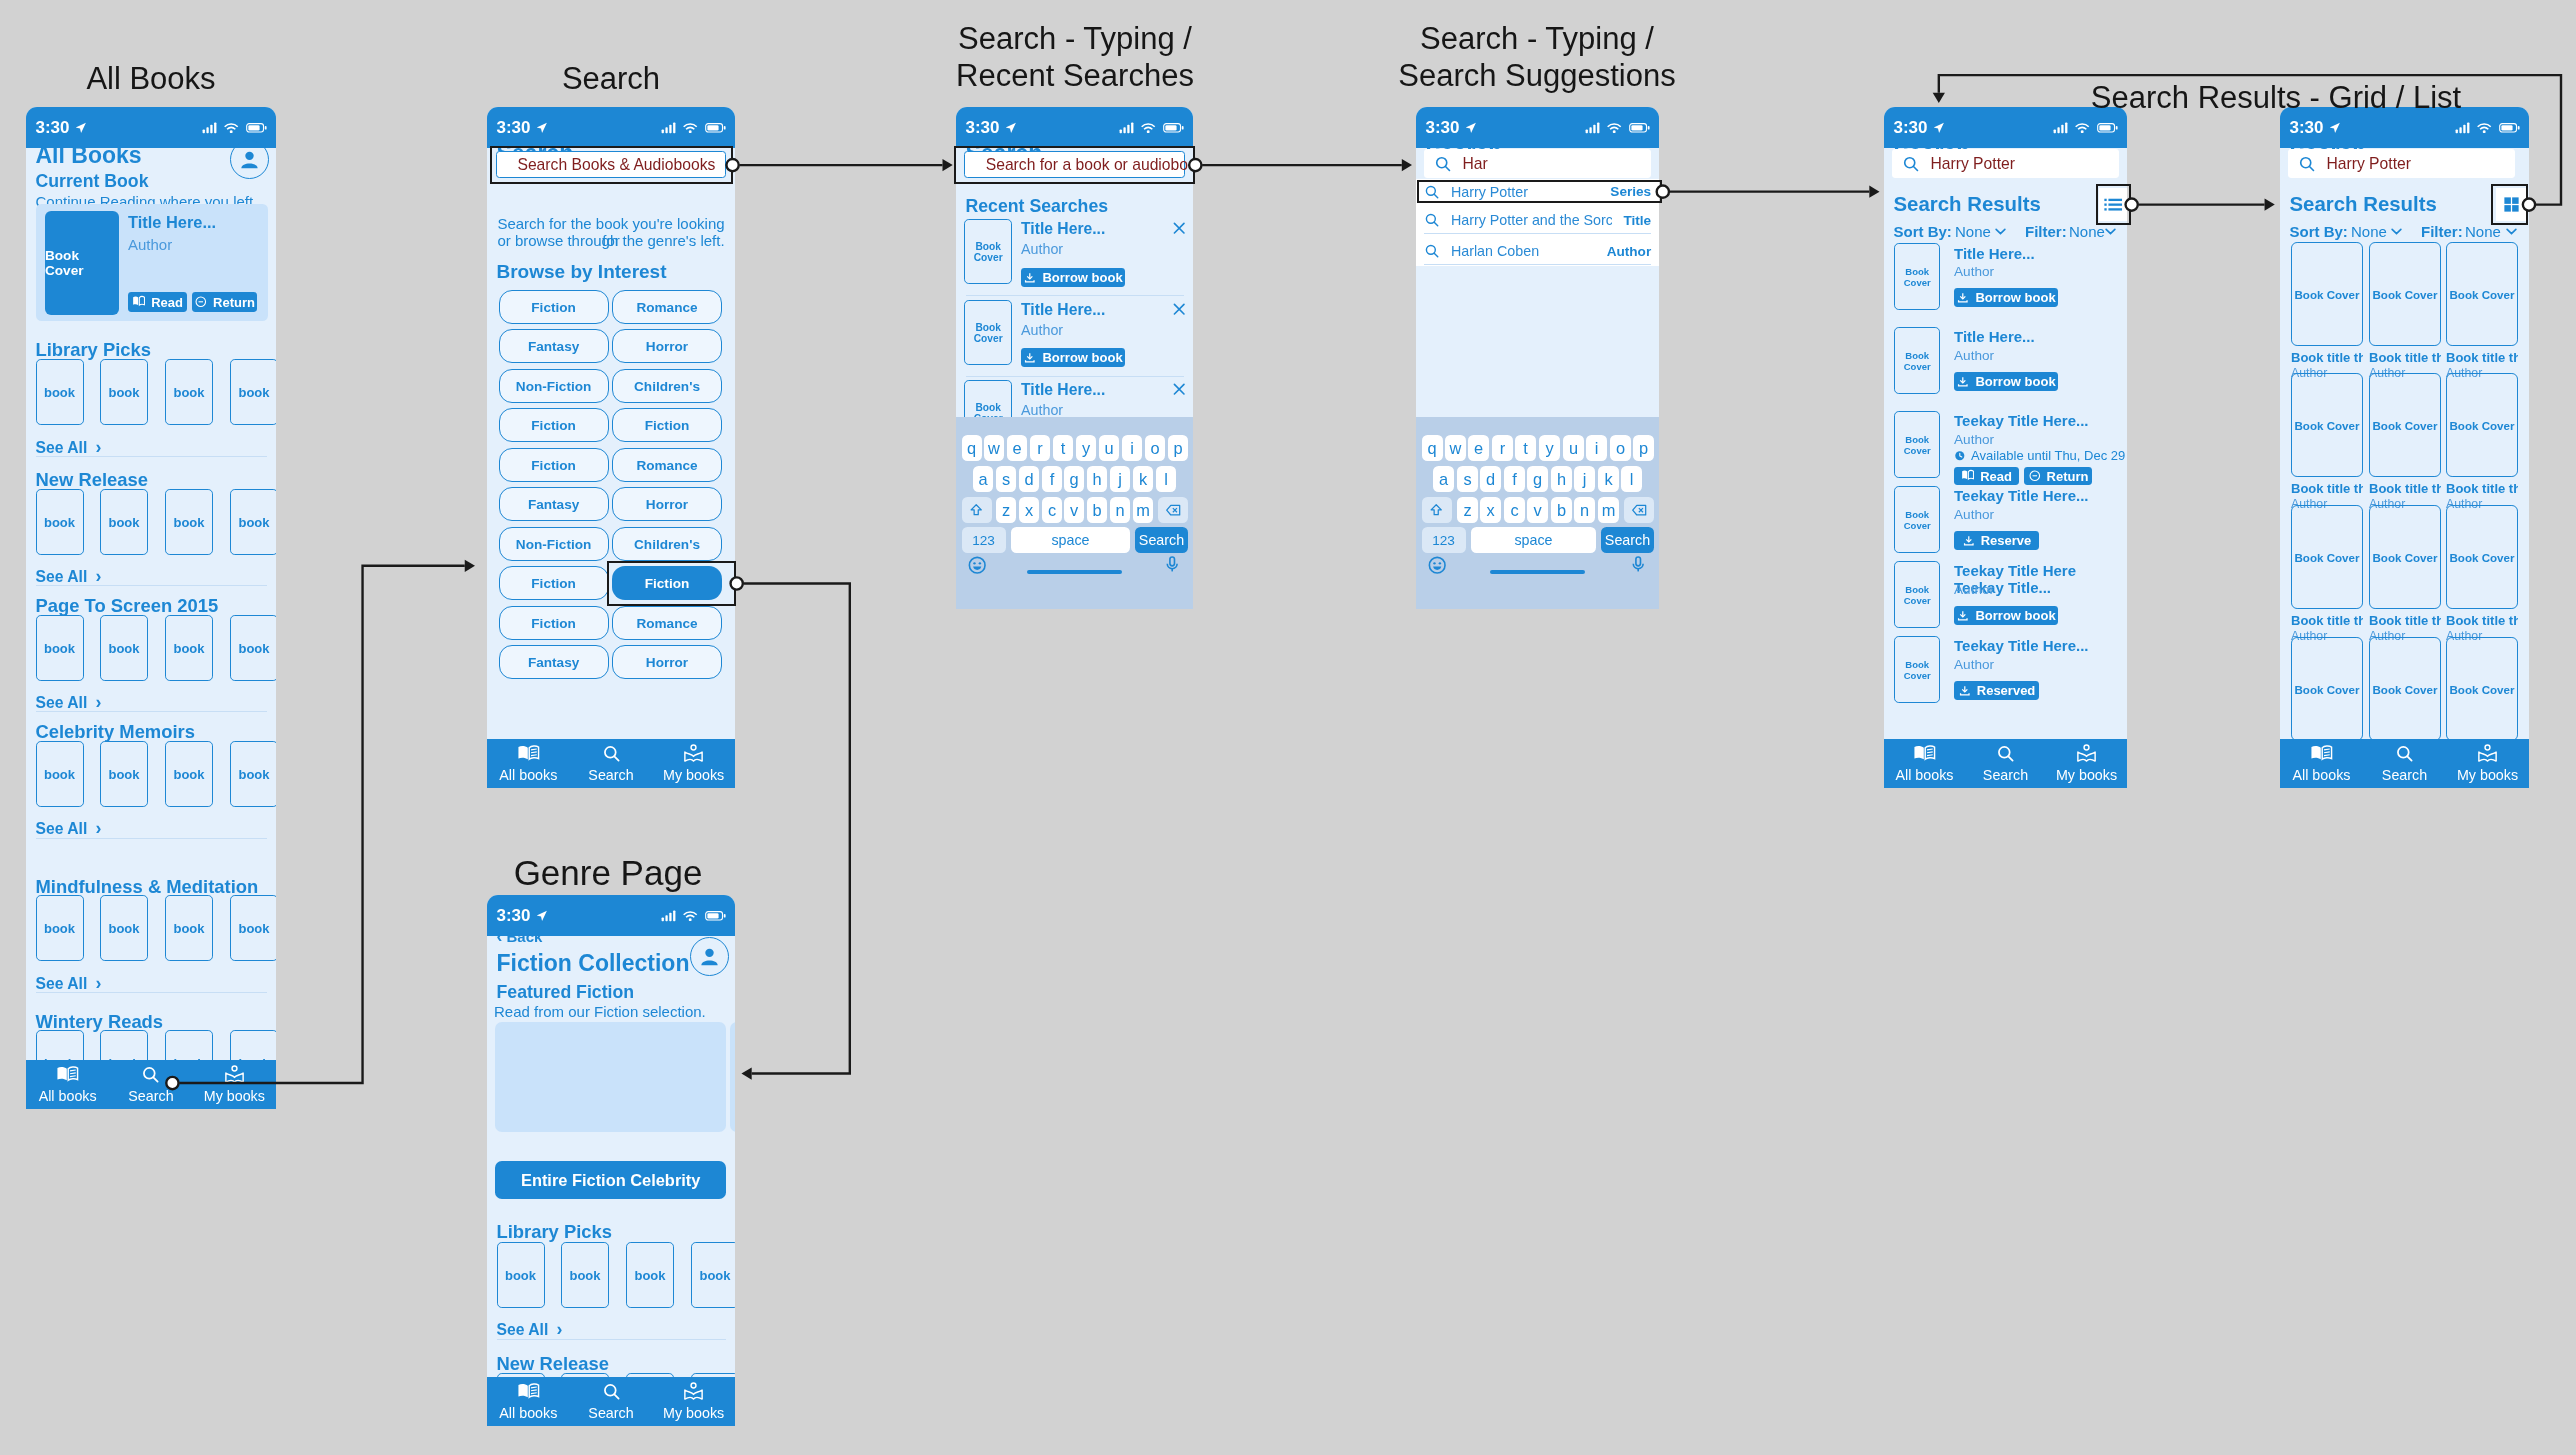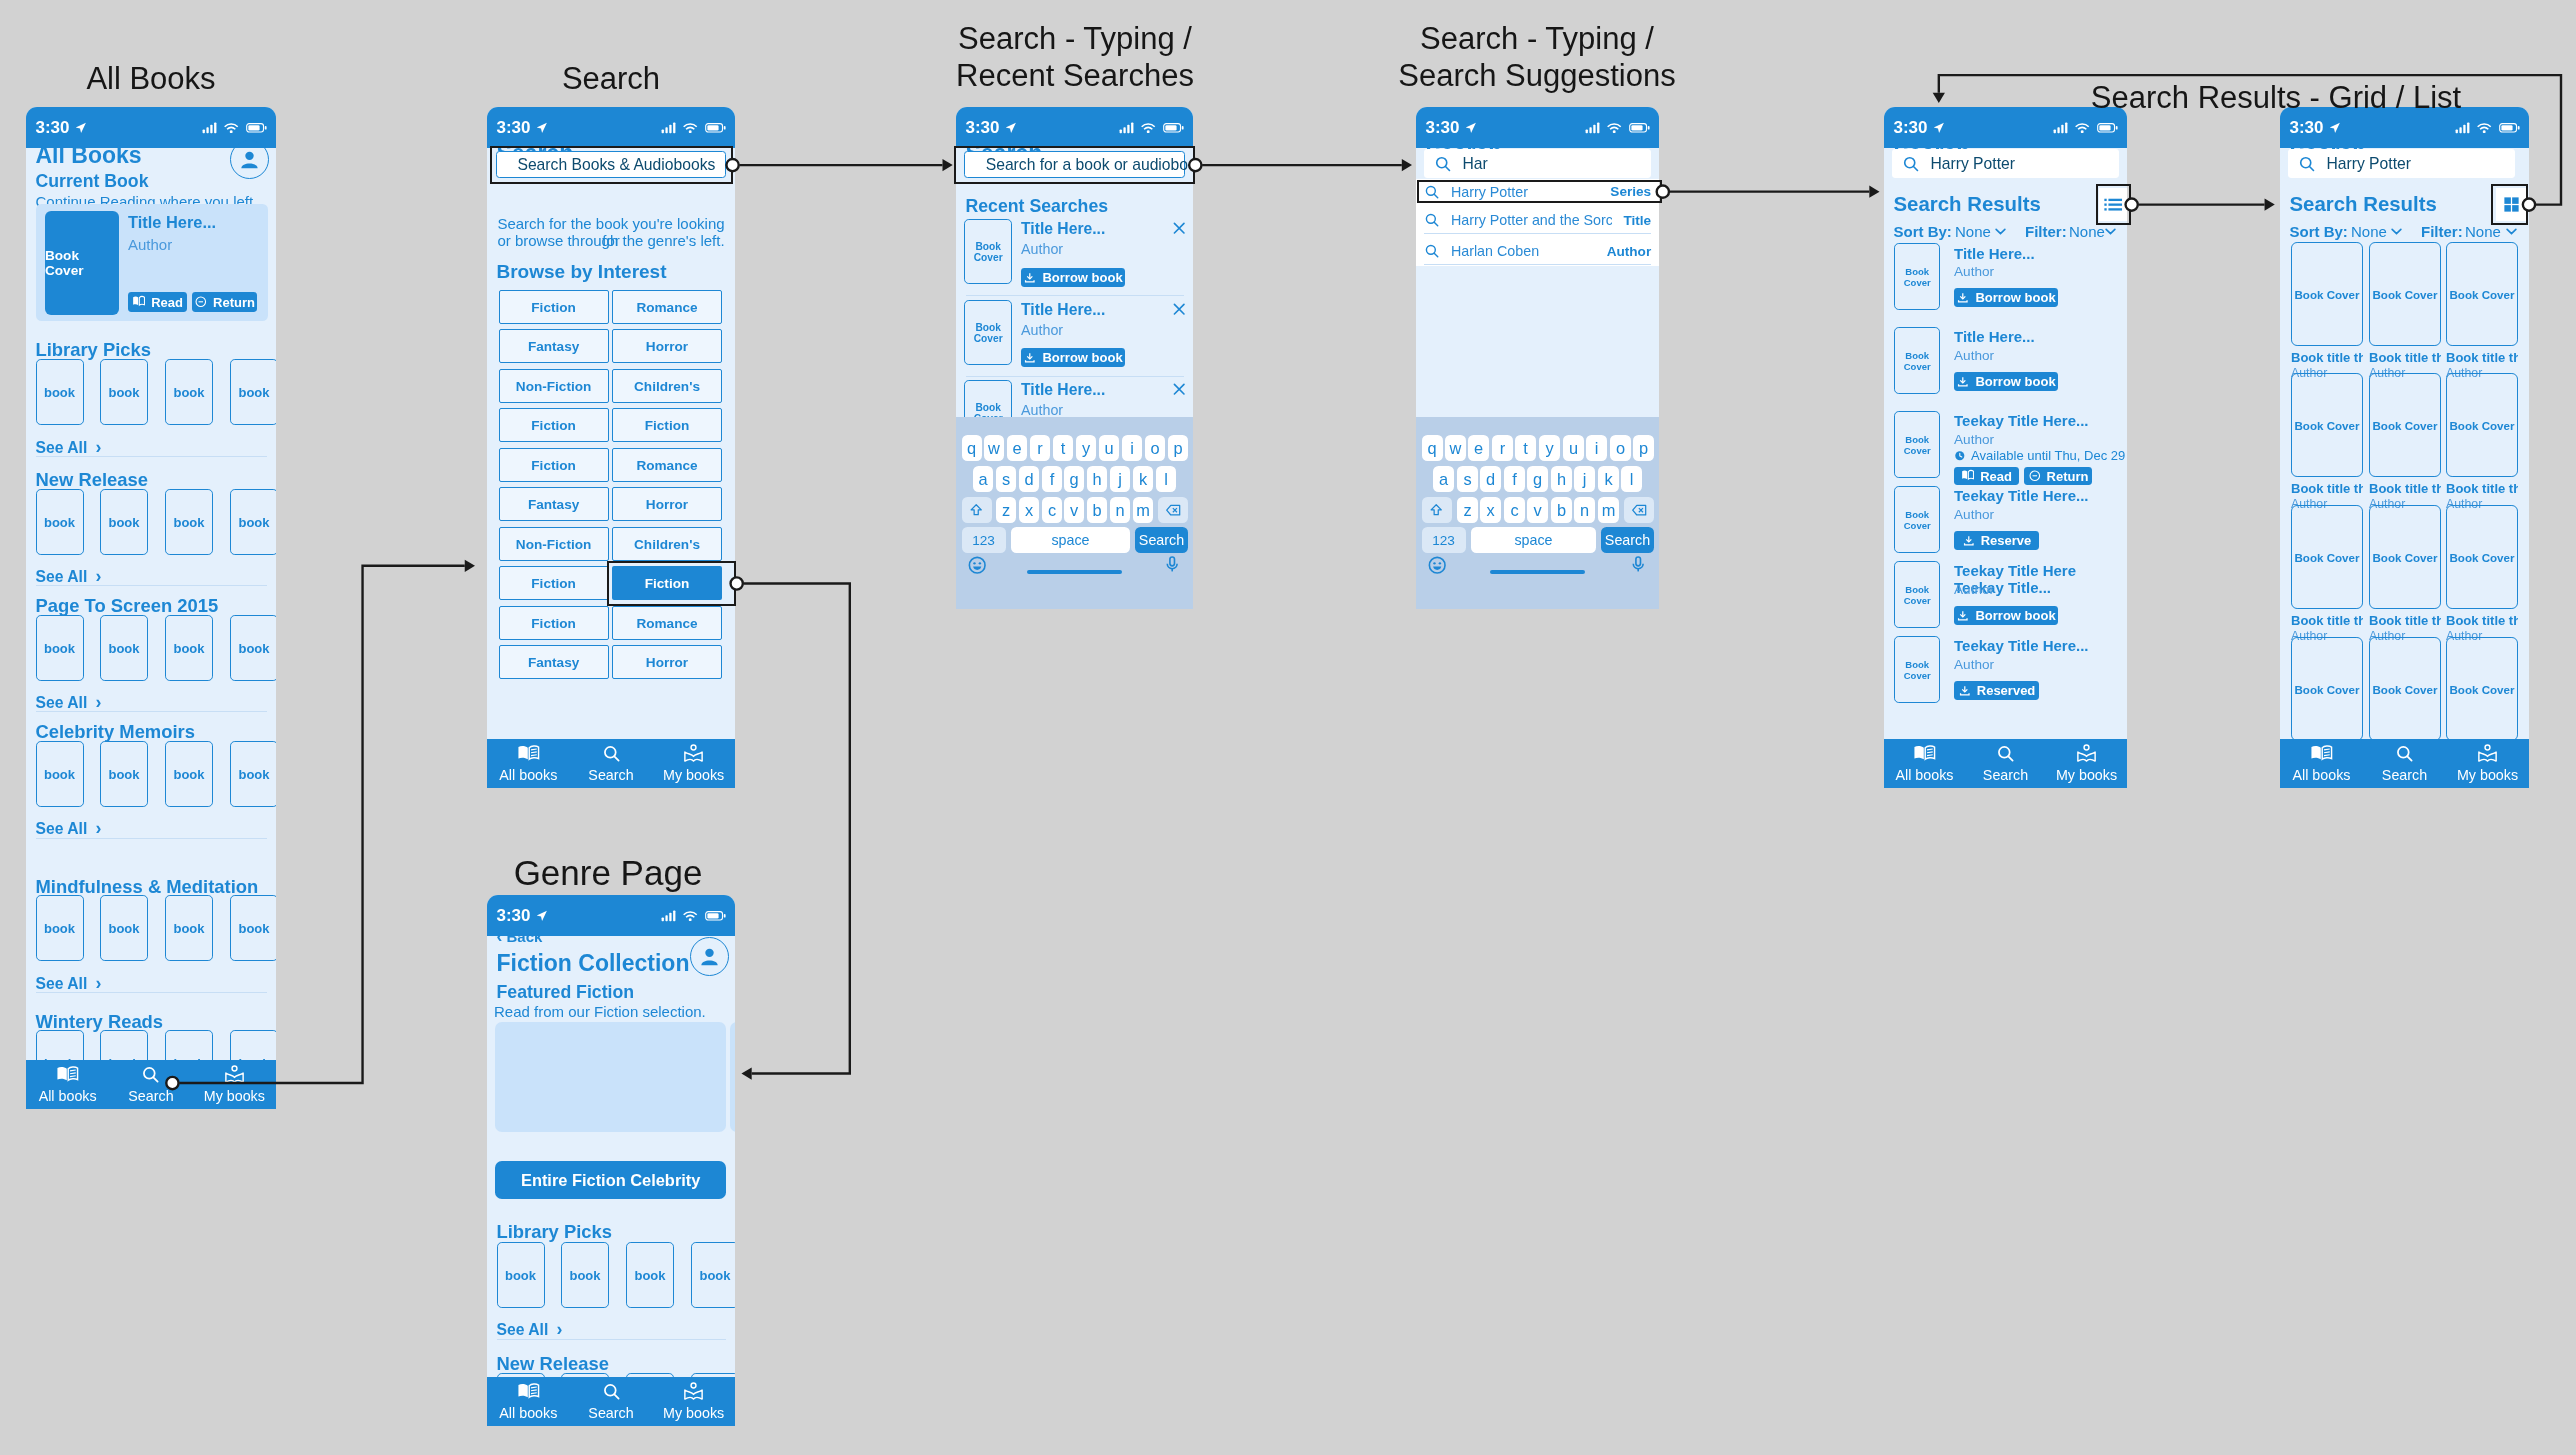--- a/index.html
+++ b/index.html
@@ -22,26 +22,26 @@
         align-items:center;justify-content:center;color:var(--primary);font-weight:bold;box-sizing:border-box;text-align:center;}
   .bluebtn{position:absolute;background:var(--primary);border-radius:3.4px;color:#fff;font-weight:bold;
         display:flex;align-items:center;justify-content:center;gap:5.5px;box-sizing:border-box;}
   .seeall{position:absolute;font-weight:bold;color:var(--primary);display:flex;align-items:center;gap:8.2px;}
   .divider{position:absolute;height:1.4px;background:var(--div);}
   .navbar{position:absolute;left:0;right:0;background:var(--primary);display:flex;}
   .nav-item{flex:1;display:flex;flex-direction:column;align-items:center;justify-content:center;gap:3.4px;color:#fff;}
   .nav-label{font-size:14.3px;color:#fff;}
   .searchbox{position:absolute;background:#fff;display:flex;align-items:center;gap:11px;
         padding:0 9.5px;box-sizing:border-box;border-radius:3.4px;}
-  .searchbox .q{font-size:15.7px;color:#0c4a6e;white-space:nowrap;}
+  .searchbox .q{font-size:15.7px;color:#7f1d1d;white-space:nowrap;}
   .ann-box{position:absolute;border:2.7px solid var(--ann);box-sizing:border-box;}
   .flow-title{position:absolute;color:#161616;font-weight:500;text-align:center;transform:translateX(-50%);white-space:nowrap;}
   .key{position:absolute;background:#fff;border-radius:5.5px;color:var(--primary);font-size:16.4px;
        display:flex;align-items:center;justify-content:center;box-sizing:border-box;}
-  .genreb{position:absolute;border:1.7px solid var(--primary);border-radius:2px;background:var(--genrebtn);
+  .genreb{position:absolute;border:1.7px solid var(--primary);border-radius:13px;background:var(--genrebtn);
        color:var(--primary);font-weight:bold;font-size:13.6px;display:flex;align-items:center;justify-content:center;box-sizing:border-box;}
   svg{display:block;}
 </style>
 </head>
 <body>
 
 <div class="phone" style="position: absolute; left: 26px; top: 107px; width: 250px; height: 1002px;">
     <div class="statusbar">
       <div class="sb-time">
         <div style="display: inline;">3:30</div>

